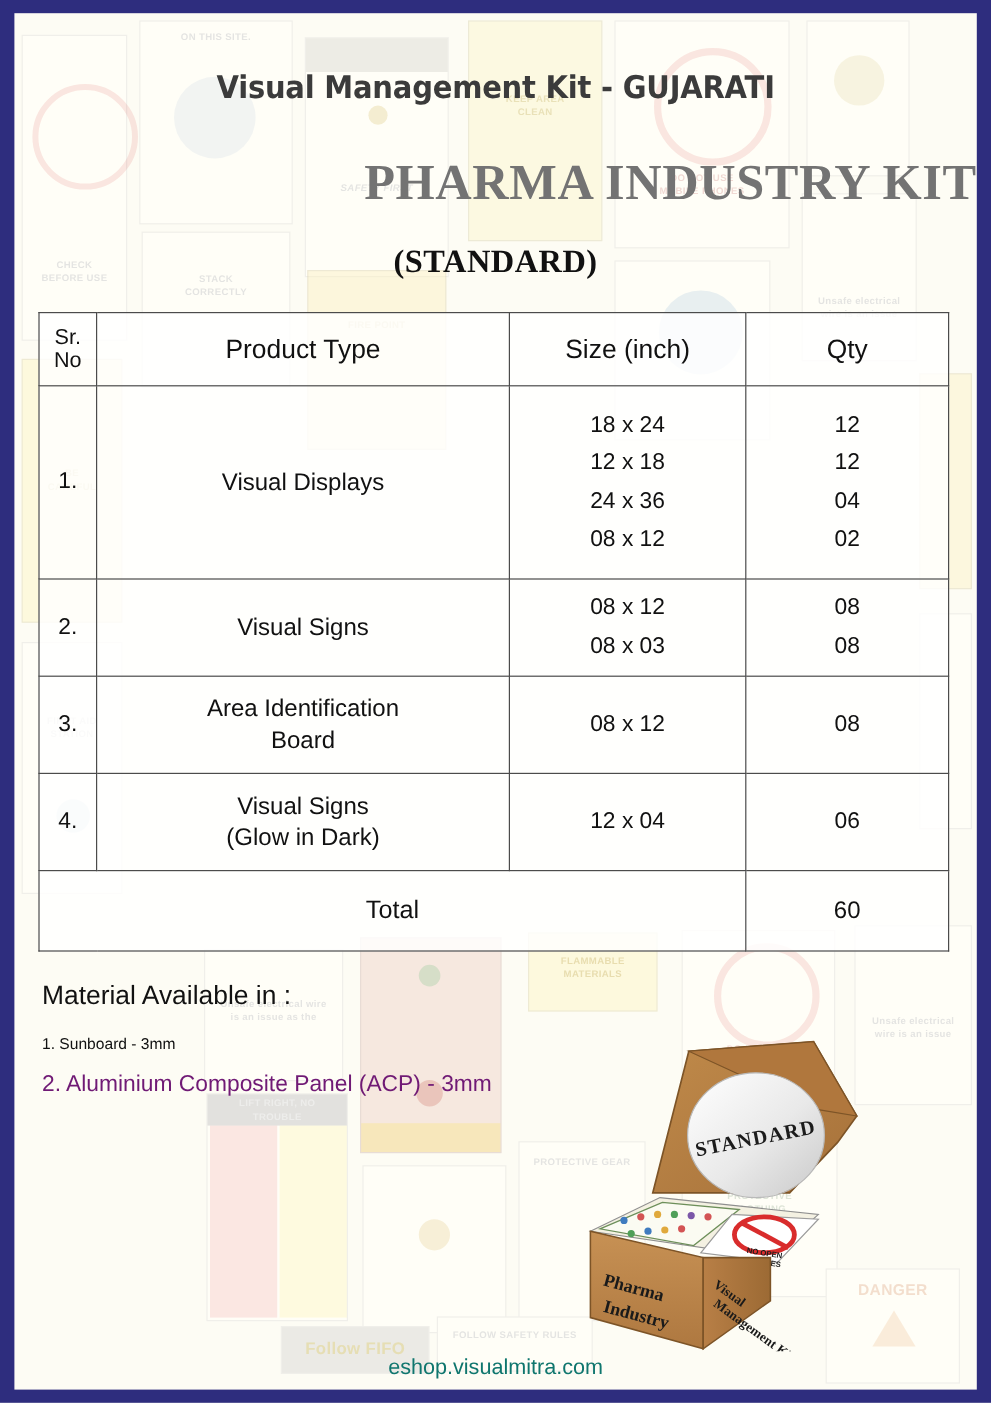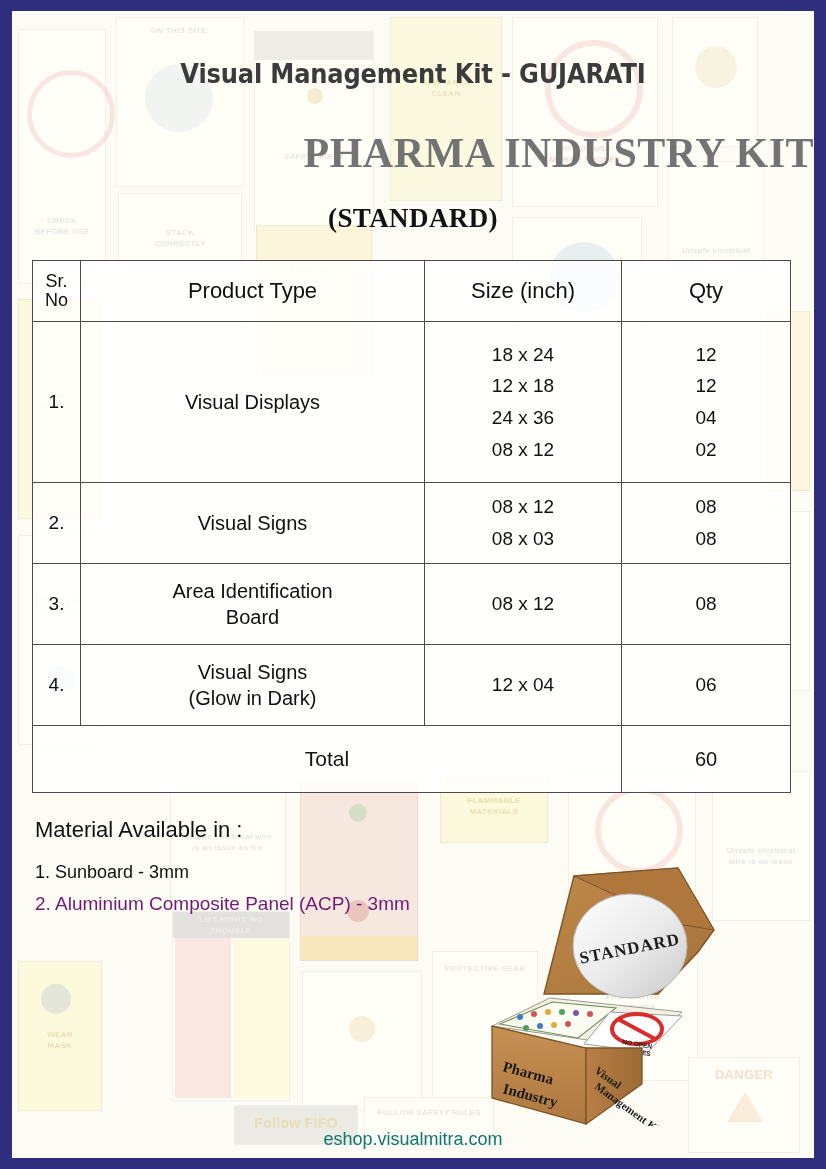--- a/index.html
+++ b/index.html
@@ -104,21 +104,21 @@
   td.srnum{font-size:19px;}
   td.total-label{font-size:21px;font-weight:bold;}
   td.total-val{font-size:20px;}
   
   .mat-head{
     position:absolute;left:23px;top:806px;
     font-size:22px;color:#111;
   }
   .mat-1{
     position:absolute;left:23px;top:851px;
-    font-size:18px;color:#111;
+    font-size:13px;color:#111;
   }
   .mat-2{
     position:absolute;left:23px;top:882px;
     font-size:19px;color:#701a75;
   }
   
   .boxart{
     position:absolute;
     left:470px;top:855px;
     width:260px;height:260px;
@@ -207,24 +207,20 @@
       <div class="pbar" style="top:0;background:rgba(50,50,70,.14);"></div>
       <div class="ptxt" style="top:3px;color:rgba(255,255,255,.4);">LIFT RIGHT, NO TROUBLE</div>
       <div style="position:absolute;left:2px;top:26px;width:56px;bottom:2px;background:rgba(235,150,155,.22);"></div>
       <div style="position:absolute;left:60px;top:26px;width:56px;bottom:2px;background:rgba(250,240,150,.25);"></div>
     </div>
     <div class="poster" style="left:290px;top:960px;width:120px;height:140px;">
       <div class="pdot" style="left:46px;top:44px;width:26px;height:26px;background:rgba(215,180,90,.2);"></div>
     </div>
     <div class="poster" style="left:420px;top:940px;width:106px;height:150px;">
       <div class="ptxt" style="top:12px;">PROTECTIVE GEAR</div>
-    </div>
-    <div class="poster" style="left:6px;top:950px;width:84px;height:150px;background:rgba(252,244,188,.4);">
-      <div class="pdot" style="left:22px;top:22px;width:30px;height:30px;background:rgba(110,140,190,.18);"></div>
-      <div class="ptxt" style="top:68px;color:rgba(160,130,40,.22);">WEAR<br>MASK</div>
     </div>
     <div class="poster" style="left:222px;top:1094px;width:124px;height:40px;">
       <div class="pbar" style="top:0;height:100%;background:rgba(60,60,80,.10);"></div>
       <div class="ptxt" style="top:8px;color:rgba(220,200,90,.35);font-size:14px;">Follow FIFO</div>
     </div>
     <div class="poster" style="left:352px;top:1086px;width:130px;height:46px;">
       <div class="ptxt" style="top:10px;">FOLLOW SAFETY RULES</div>
     </div>
     <div class="poster" style="left:676px;top:1046px;width:112px;height:96px;">
       <div class="ptxt" style="top:8px;color:rgba(200,110,60,.22);font-size:13px;">DANGER</div>

